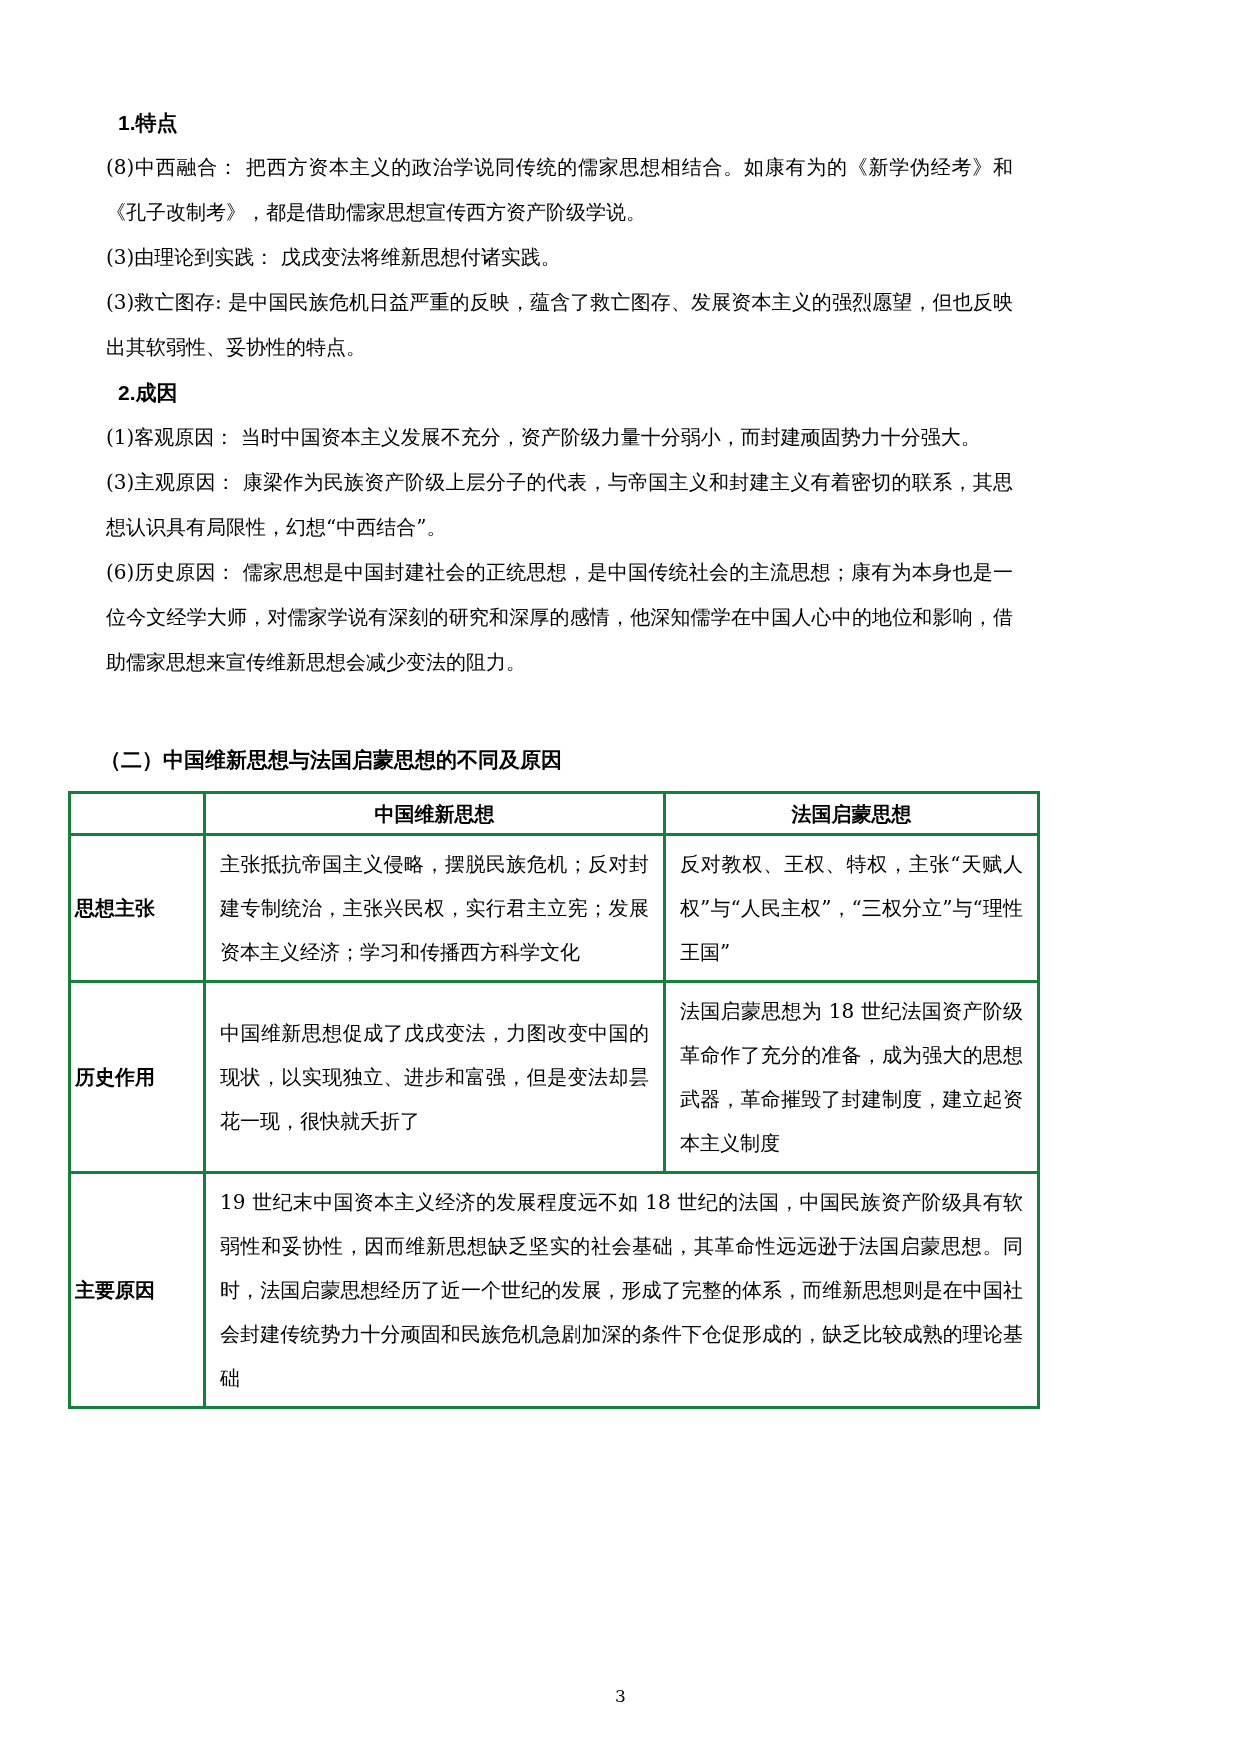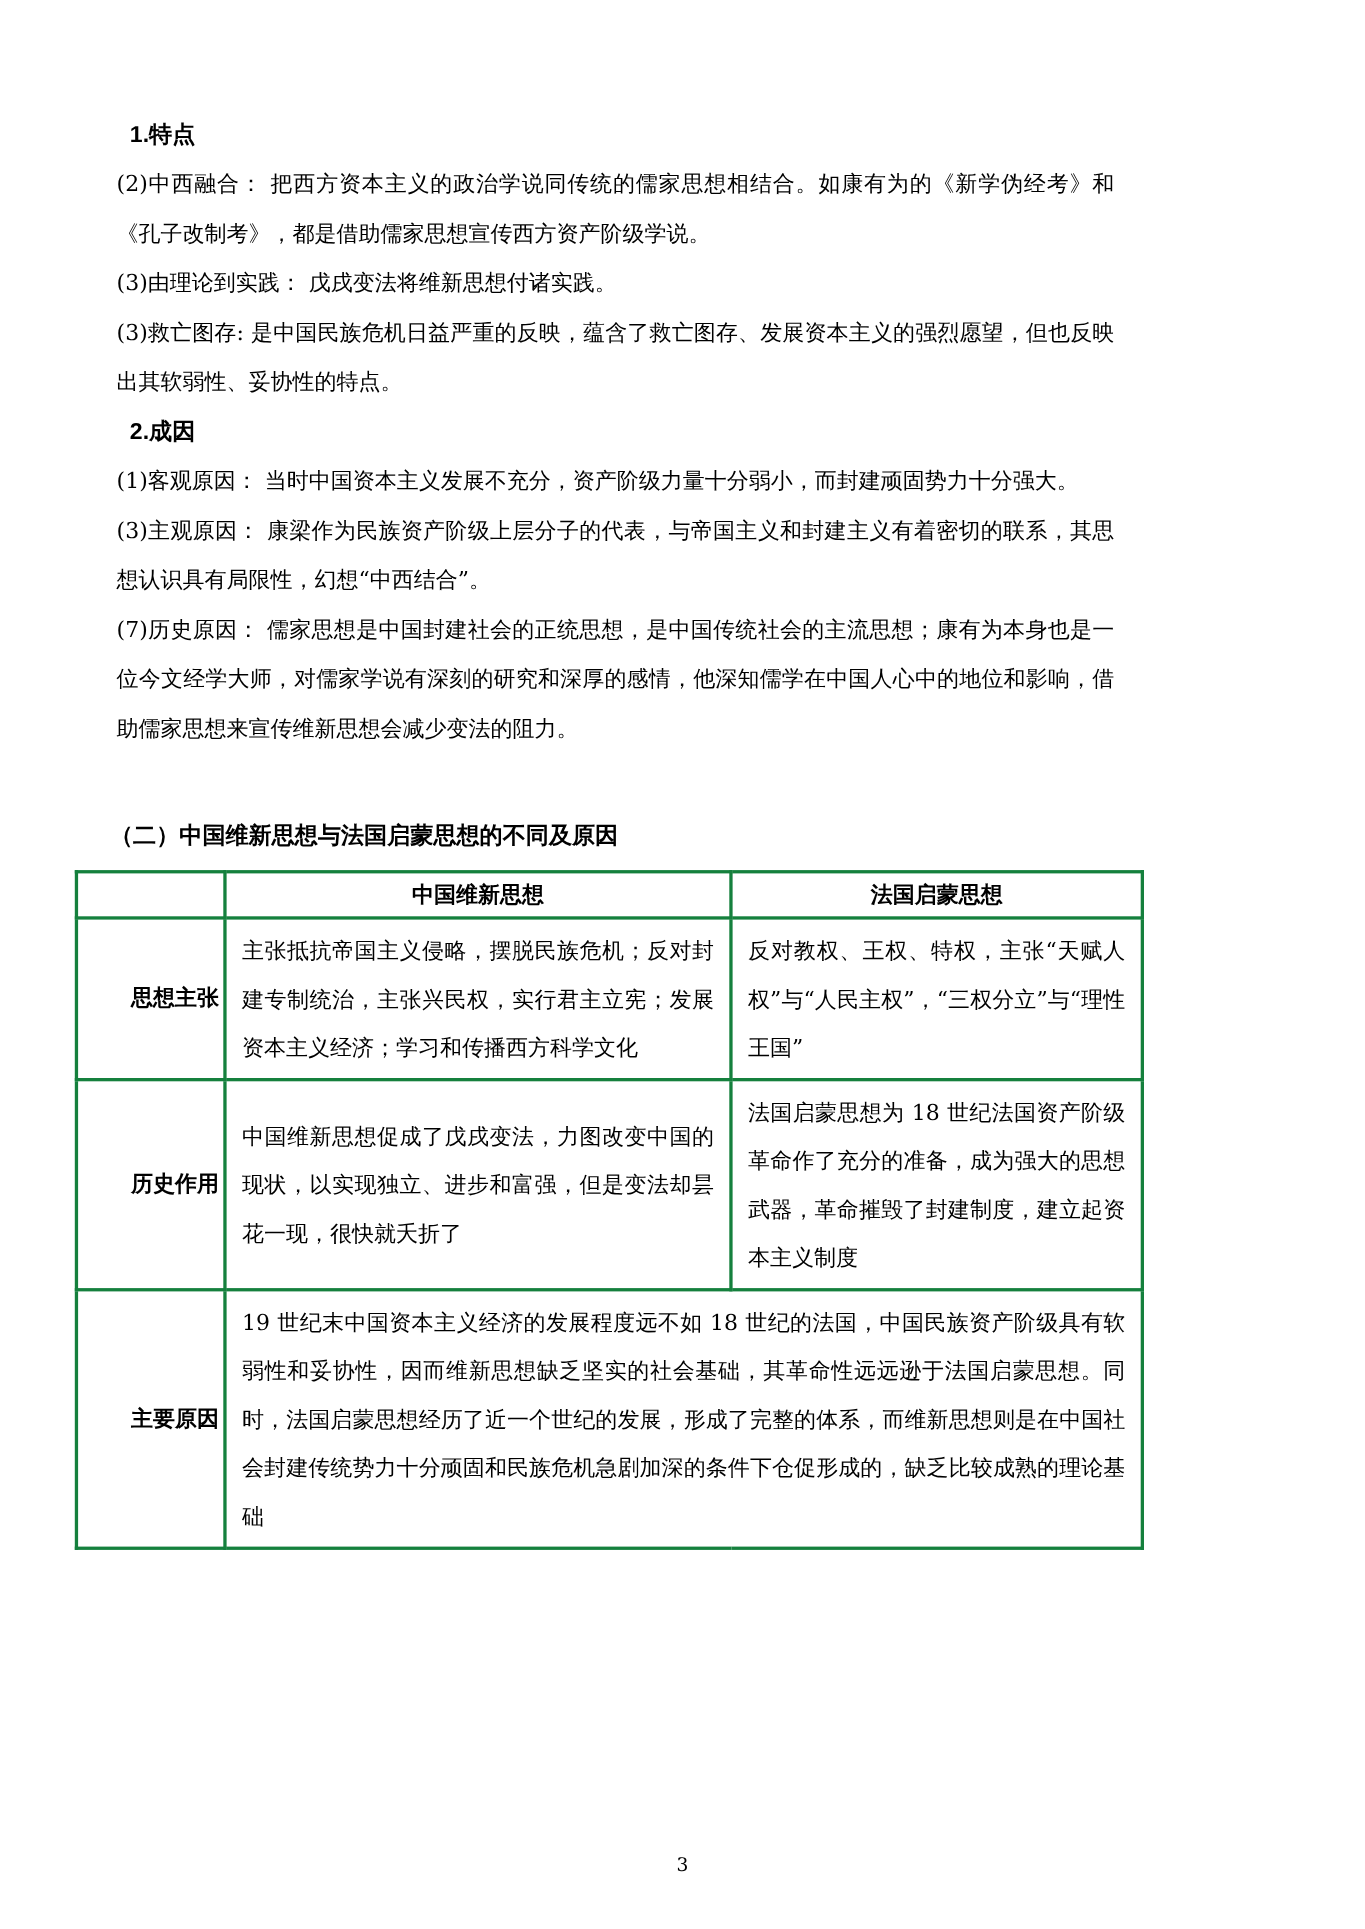--- a/index.html
+++ b/index.html
@@ -53,21 +53,21 @@
   }
   .comparison-table td.head {
     height: 42px;
     text-align: center;
     font-weight: bold;
     font-family: "Liberation Sans", sans-serif;
     line-height: 28px;
     padding: 4px;
   }
   .comparison-table td.label {
-    text-align: right;
+    text-align: left;
     font-weight: bold;
     font-family: "Liberation Sans", sans-serif;
     padding: 6px 4px;
   }
   .page-number {
     position: absolute;
     bottom: 48px;
     left: 0;
     right: 0;
     text-align: center;
@@ -75,28 +75,28 @@
   }
 </style>
 </head>
 <body>
 
 <div class="page">
 
   <div class="content">
 
     <h2 class="num-heading">1.特点</h2>
-    <p class="para">(2)中西融合： 把西方资本主义的政治学说同传统的儒家思想相结合。如康有为的《新学伪经考》和《孔子改制考》，都是借助儒家思想宣传西方资产阶级学说。</p>
+    <p class="para">(8)中西融合： 把西方资本主义的政治学说同传统的儒家思想相结合。如康有为的《新学伪经考》和《孔子改制考》，都是借助儒家思想宣传西方资产阶级学说。</p>
     <p class="para">(3)由理论到实践： 戊戌变法将维新思想付诸实践。</p>
     <p class="para">(3)救亡图存: 是中国民族危机日益严重的反映，蕴含了救亡图存、发展资本主义的强烈愿望，但也反映出其软弱性、妥协性的特点。</p>
 
     <h2 class="num-heading">2.成因</h2>
     <p class="para">(1)客观原因： 当时中国资本主义发展不充分，资产阶级力量十分弱小，而封建顽固势力十分强大。</p>
     <p class="para">(3)主观原因： 康梁作为民族资产阶级上层分子的代表，与帝国主义和封建主义有着密切的联系，其思想认识具有局限性，幻想“中西结合”。</p>
-    <p class="para">(7)历史原因： 儒家思想是中国封建社会的正统思想，是中国传统社会的主流思想；康有为本身也是一位今文经学大师，对儒家学说有深刻的研究和深厚的感情，他深知儒学在中国人心中的地位和影响，借助儒家思想来宣传维新思想会减少变法的阻力。</p>
+    <p class="para">(6)历史原因： 儒家思想是中国封建社会的正统思想，是中国传统社会的主流思想；康有为本身也是一位今文经学大师，对儒家学说有深刻的研究和深厚的感情，他深知儒学在中国人心中的地位和影响，借助儒家思想来宣传维新思想会减少变法的阻力。</p>
 
   </div>
 
   <h2 class="section-heading">（二）中国维新思想与法国启蒙思想的不同及原因</h2>
 
   <table class="comparison-table">
     <colgroup>
       <col style="width:135px">
       <col style="width:460px">
       <col style="width:374px">

